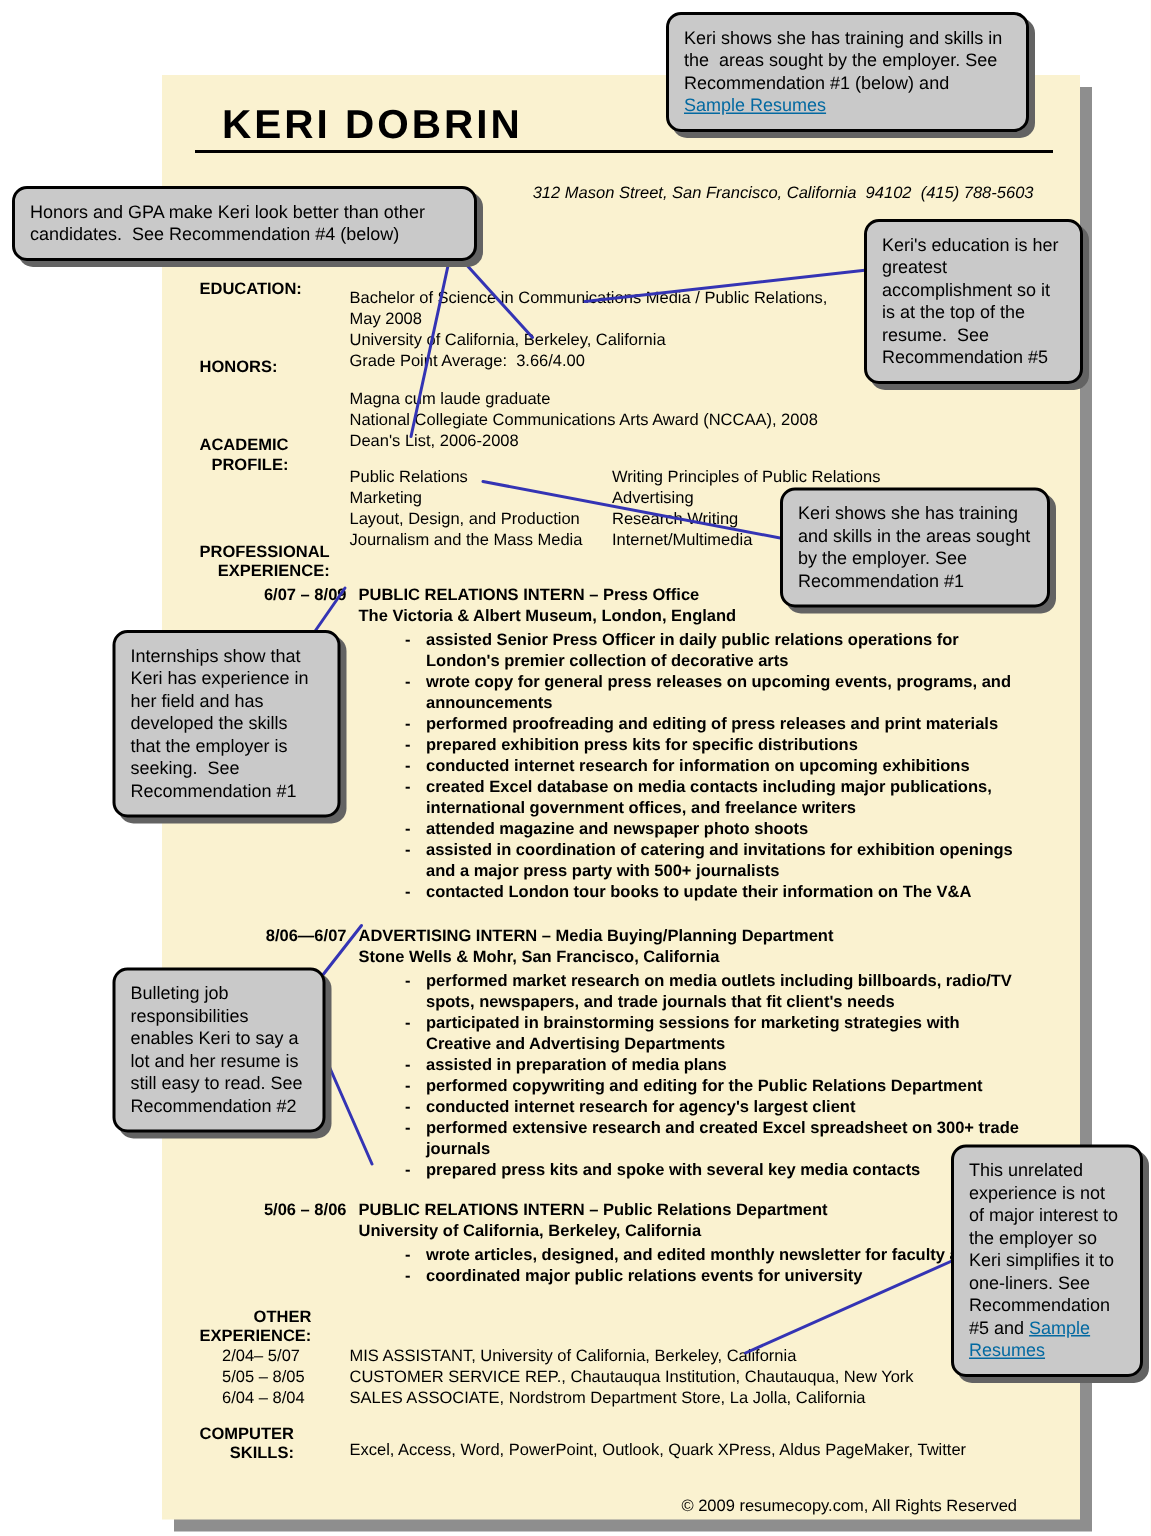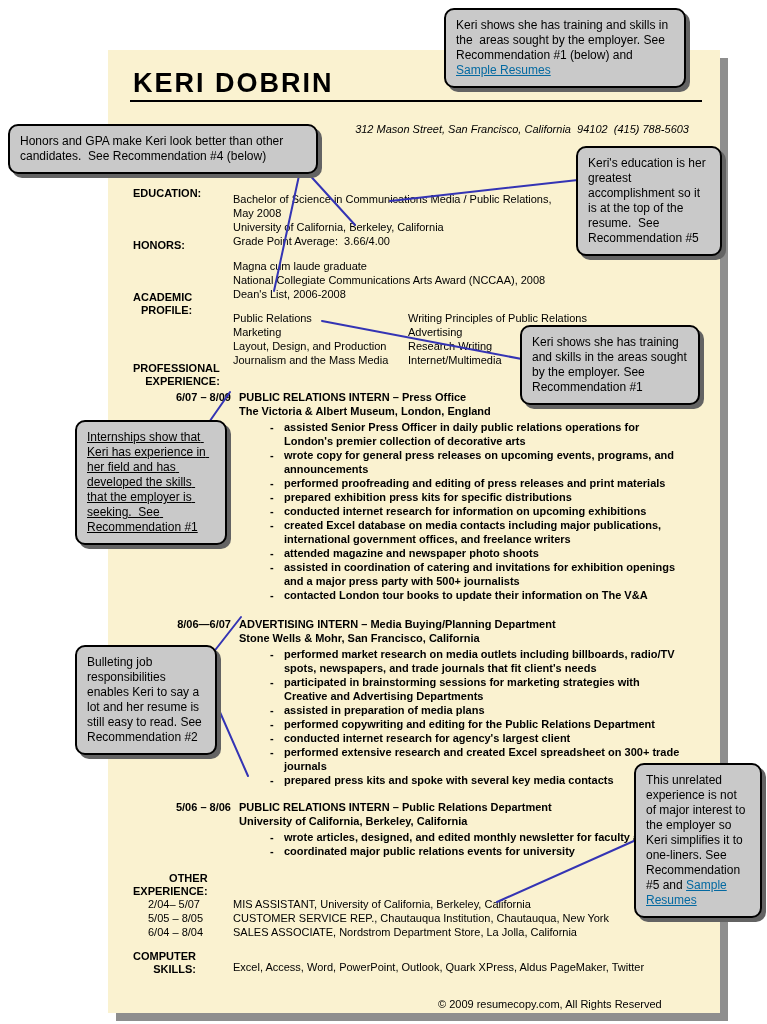--- a/index.html
+++ b/index.html
@@ -1,49 +1,49 @@
 <!DOCTYPE html>
 <html><head>
 <meta charset="utf-8">
 <style>
   html,body{margin:0;padding:0;background:#fff;}
   .canvas{position:relative;width:767px;height:1024px;background:#fff;overflow:hidden;
           font-family:"Liberation Sans",sans-serif;color:#000;}
   
   .page{position:absolute;left:108px;top:50px;width:612px;height:963px;
         background:#FAF2D0;box-shadow:8px 8px 0 #8E8E8E;z-index:1;}
-  .name{position:absolute;left:25px;top:18px;font-size:27px;font-weight:bold;letter-spacing:2px;}
+  .name{position:absolute;left:40px;top:18px;font-size:27px;font-weight:bold;letter-spacing:2px;}
   .rule{position:absolute;left:22px;top:50px;width:572px;height:2px;background:#000;}
   .addr{position:absolute;left:125px;right:31px;top:42px;text-align:right;
         font-size:11px;line-height:15px;white-space:pre-wrap;font-style:italic;}
   .sec{position:absolute;left:25px;font-size:11px;font-weight:bold;line-height:13px;white-space:pre-line;text-align:right;}
   ul.plain{list-style:none;margin:0;padding:0;position:absolute;left:125px;width:460px;
            font-size:11px;line-height:14px;}
   ul.plain li{white-space:pre-wrap;}
   ul.col2{left:300px;width:290px;}
   ul.dates-col{left:40px;width:77px;text-align:left;}
   .job{position:absolute;left:131px;width:452px;font-size:11px;line-height:14px;font-weight:bold;}
   .job .date{position:absolute;left:-85px;top:0;width:77px;text-align:right;}
   .bullets{list-style:none;margin:2px 0 0 0;padding:0 0 0 45px;}
   .bullets li{position:relative;width:402px;white-space:pre-wrap;}
   .bullets li::before{content:"-";position:absolute;left:-14px;}
   .skills{position:absolute;left:125px;width:470px;font-size:11px;line-height:14px;}
-  .footer{position:absolute;left:330px;top:948px;width:240px;text-align:left;font-size:11px;}
+  .footer{position:absolute;left:330px;top:948px;width:240px;text-align:right;font-size:11px;}
   
   svg.connectors{position:absolute;left:0;top:0;width:767px;height:1024px;z-index:5;pointer-events:none;}
   
   .callout{position:absolute;z-index:10;background:#C9C9C9;border:2px solid #000;border-radius:10px;
            box-shadow:4px 4px 0 #636363;padding:8px 10px;font-size:12px;line-height:15px;}
   .callout span{white-space:pre-wrap;}
   .callout a{color:#0369a1;text-decoration:underline;cursor:pointer;}
   .co-a{left:444px;top:8px;width:218px;}
   .co-b{left:8px;top:124px;width:286px;}
   .co-c{left:576px;top:146px;width:122px;}
   .co-d{left:520px;top:325px;width:156px;}
-  .co-e{left:75px;top:420px;width:128px;text-decoration:underline;}
+  .co-e{left:75px;top:420px;width:128px;}
   .co-f{left:75px;top:645px;width:118px;}
   .co-g{left:634px;top:763px;width:104px;}
 </style>
 </head>
 <body>
 
 <div class="canvas">
 
   <div class="page">
     <div class="name">KERI DOBRIN</div>

